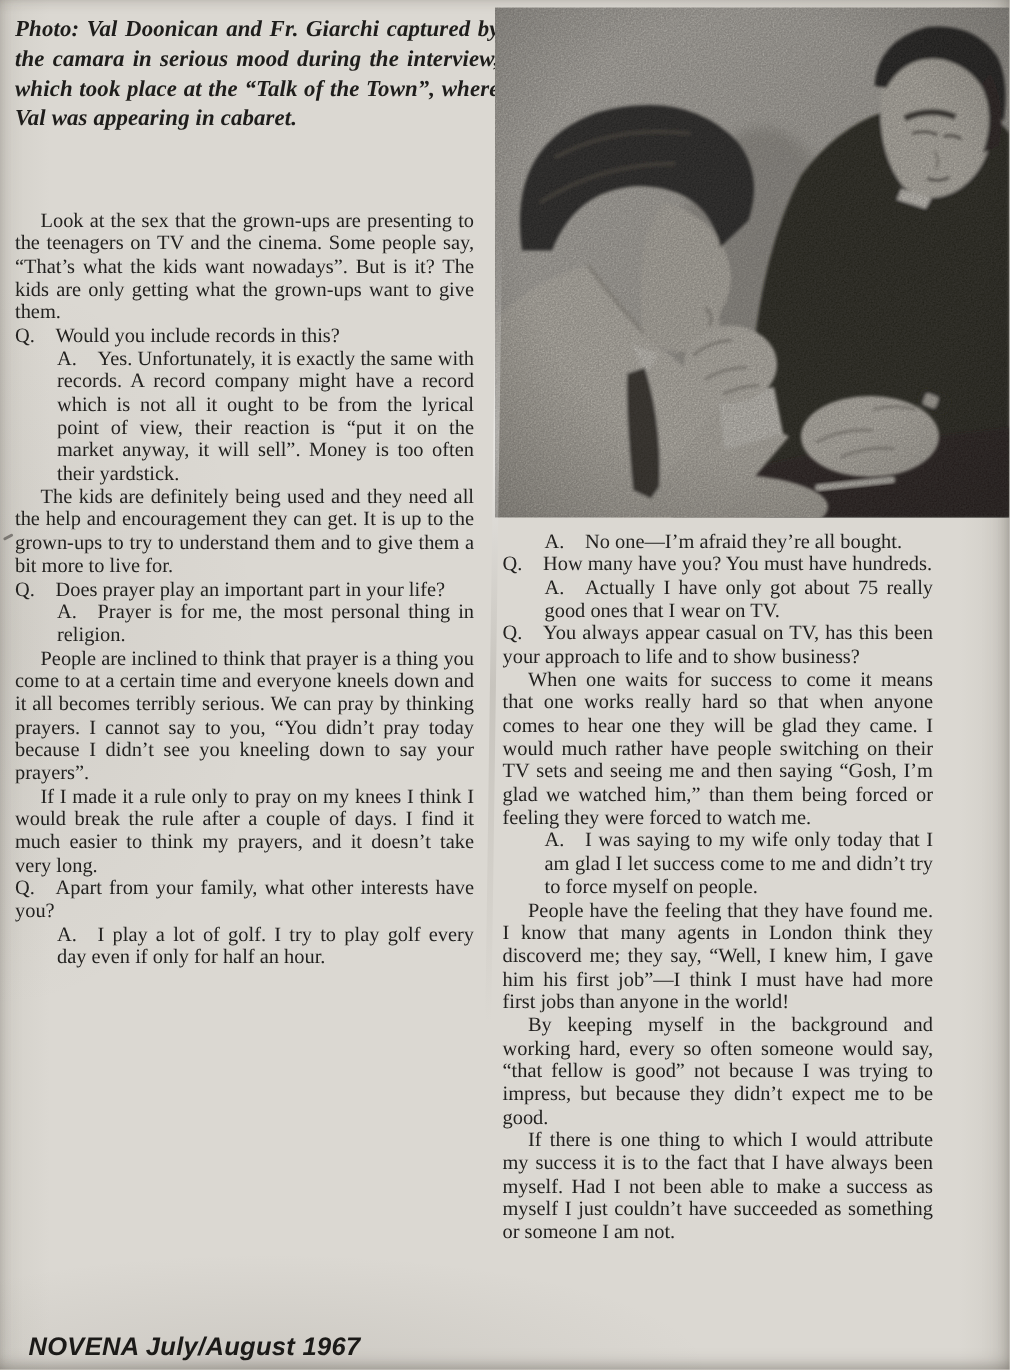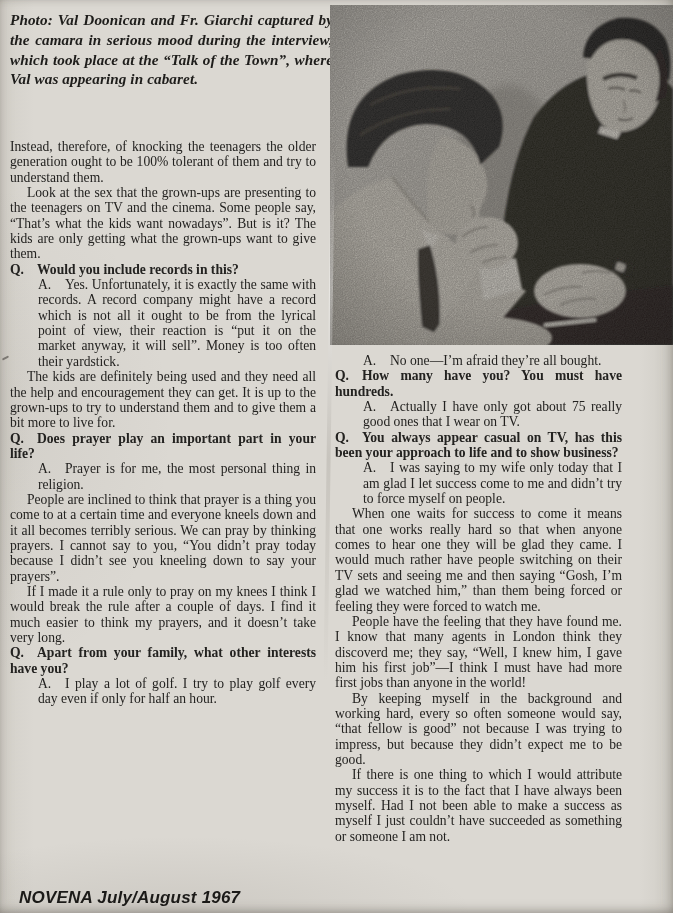--- a/index.html
+++ b/index.html
@@ -44,21 +44,21 @@
     position:absolute;
     font-size:13.6px;line-height:15.35px;
     text-align:justify;
     color:var(--ink);
   }
   .col-left{left:10px;top:139px;width:306px;}
   .col-right{left:335px;top:353px;width:287px;}
   .blk{margin:0;}
   .para{text-indent:17px;}
   .para_flush{text-indent:0;}
-  .question{font-weight:700;}
+  .question{font-weight:400;}
   .answer{font-weight:400;margin-left:28px;}
   .qa-prefix{display:inline-block;width:27px;}
 
   .stray-mark{
     position:absolute;left:2px;top:357px;width:7px;height:2px;
     background:rgba(62,59,54,.55);
     transform:rotate(-28deg);border-radius:2px;
   }
   .crease{
     position:absolute;left:327px;top:150px;width:4px;height:560px;
@@ -153,39 +153,38 @@
         <ellipse cx="157" cy="238" rx="31" ry="26" fill="#c9c5bb"></ellipse>
         <path d="M132,232 Q144,222 158,222 M140,248 Q152,240 168,240 M152,258 Q164,252 176,252" stroke="#8f8b82" stroke-width="2" fill="none"></path>
       </g>
 
       <rect width="343" height="340" filter="url(#grain)" opacity="0.5"></rect>
       <rect width="343" height="340" fill="url(#vig)"></rect>
     </svg>
   </div>
 
   <div class="col col-left" id="col-left">
-      <p class="blk para_flush">Instead, therefore, of knocking the teenagers the older generation ought to be 100% tolerant of them and try to understand them.</p>
       <p class="blk para">Look at the sex that the grown-ups are presenting to the teenagers on TV and the cinema. Some people say, “That’s what the kids want nowadays”. But is it? The kids are only getting what the grown-ups want to give them.</p>
       <p class="blk question"><span class="qa-prefix">Q.</span><span>Would you include records in this?</span></p>
       <p class="blk answer"><span class="qa-prefix">A.</span><span>Yes. Unfortunately, it is exactly the same with records. A record company might have a record which is not all it ought to be from the lyrical point of view, their reaction is “put it on the market anyway, it will sell”. Money is too often their yardstick.</span></p>
       <p class="blk para">The kids are definitely being used and they need all the help and encouragement they can get. It is up to the grown-ups to try to understand them and to give them a bit more to live for.</p>
       <p class="blk question"><span class="qa-prefix">Q.</span><span>Does prayer play an important part in your life?</span></p>
       <p class="blk answer"><span class="qa-prefix">A.</span><span>Prayer is for me, the most personal thing in religion.</span></p>
       <p class="blk para">People are inclined to think that prayer is a thing you come to at a certain time and everyone kneels down and it all becomes terribly serious. We can pray by thinking prayers. I cannot say to you, “You didn’t pray today because I didn’t see you kneeling down to say your prayers”.</p>
       <p class="blk para">If I made it a rule only to pray on my knees I think I would break the rule after a couple of days. I find it much easier to think my prayers, and it doesn’t take very long.</p>
       <p class="blk question"><span class="qa-prefix">Q.</span><span>Apart from your family, what other interests have you?</span></p>
       <p class="blk answer"><span class="qa-prefix">A.</span><span>I play a lot of golf. I try to play golf every day even if only for half an hour.</span></p>
     </div>
   <div class="col col-right" id="col-right">
       <p class="blk answer"><span class="qa-prefix">A.</span><span>No one—I’m afraid they’re all bought.</span></p>
       <p class="blk question"><span class="qa-prefix">Q.</span><span>How many have you? You must have hundreds.</span></p>
       <p class="blk answer"><span class="qa-prefix">A.</span><span>Actually I have only got about 75 really good ones that I wear on TV.</span></p>
       <p class="blk question"><span class="qa-prefix">Q.</span><span>You always appear casual on TV, has this been your approach to life and to show business?</span></p>
+      <p class="blk para">When one waits for success to come it means that one works really hard so that when anyone comes to hear one they will be glad they came. I would much rather have people switching on their TV sets and seeing me and then saying “Gosh, I’m glad we watched him,” than them being forced or feeling they were forced to watch me.</p>
       <p class="blk answer"><span class="qa-prefix">A.</span><span>I was saying to my wife only today that I am glad I let success come to me and didn’t try to force myself on people.</span></p>
-      <p class="blk para">When one waits for success to come it means that one works really hard so that when anyone comes to hear one they will be glad they came. I would much rather have people switching on their TV sets and seeing me and then saying “Gosh, I’m glad we watched him,” than them being forced or feeling they were forced to watch me.</p>
       <p class="blk para">People have the feeling that they have found me. I know that many agents in London think they discoverd me; they say, “Well, I knew him, I gave him his first job”—I think I must have had more first jobs than anyone in the world!</p>
       <p class="blk para">By keeping myself in the background and working hard, every so often someone would say, “that fellow is good” not because I was trying to impress, but because they didn’t expect me to be good.</p>
       <p class="blk para">If there is one thing to which I would attribute my success it is to the fact that I have always been myself. Had I not been able to make a success as myself I just couldn’t have succeeded as something or someone I am not.</p>
     </div>
 
   <div class="stray-mark"></div>
   <div class="crease"></div>
 
   <div class="footer-pub">NOVENA July/August 1967</div>
   <div class="page-num">17</div>

